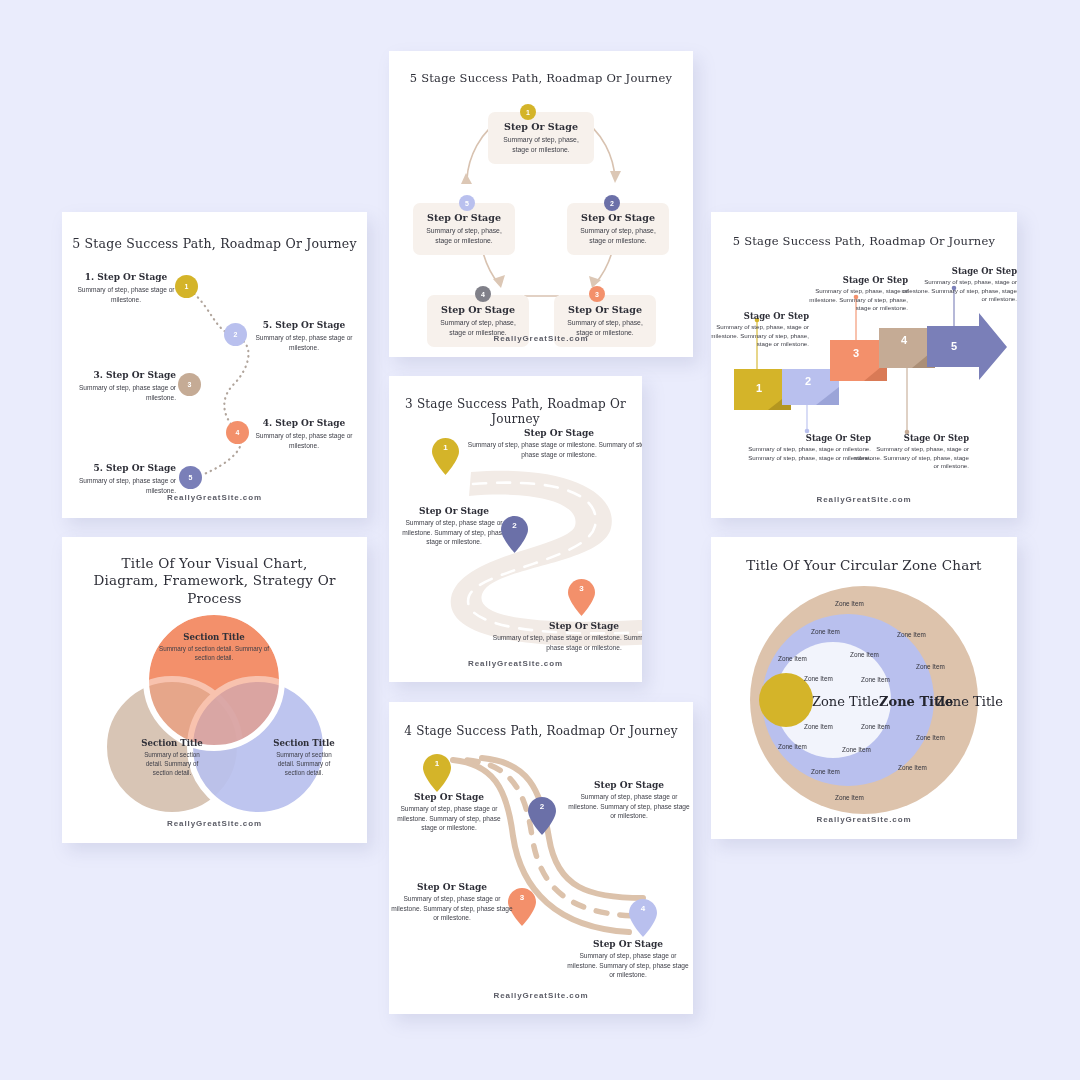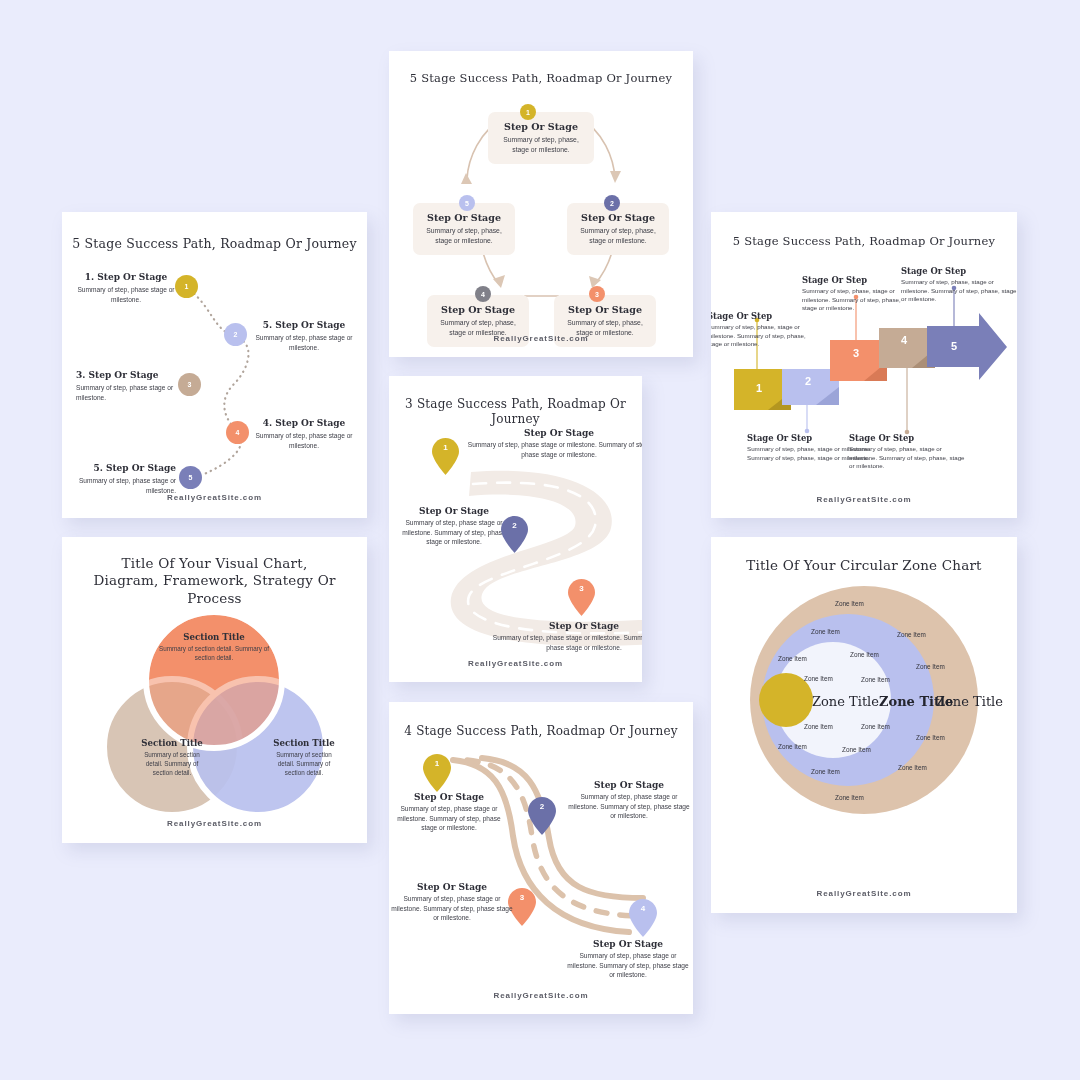--- a/index.html
+++ b/index.html
@@ -91,28 +91,28 @@
   
   #card5{left:62px;top:537px;width:305px;height:306px;}
   #card5 .c-title{position:absolute;top:18px;left:0;right:0;font-size:13.5px;}
   .venn-lab{position:absolute;text-align:center;z-index:6;}
   .venn-lab .h-ttl{display:block;font-size:8.6px;}
   .venn-lab .body-txt{display:block;margin-top:2px;font-size:6.3px;}
 
   
   #card6{left:711px;top:212px;width:306px;height:306px;}
   #card6 .c-title{position:absolute;top:22px;left:0;right:0;font-size:11.5px;}
-  .st-lab{position:absolute;text-align:left;}
+  .st-lab{position:absolute;text-align:right;}
   .st-lab .h-ttl{display:block;font-size:8.4px;}
   .st-lab .body-txt{display:block;margin-top:2px;font-size:6.2px;line-height:1.4;}
   .st-num{position:absolute;color:#fff;font-weight:600;font-size:11px;
           font-family:"Liberation Sans", sans-serif;}
 
   
-  #card7{left:711px;top:537px;width:306px;height:376px;padding-left:36px;}
+  #card7{left:711px;top:537px;width:306px;height:302px;padding-left:36px;}
   #card7 .c-title{position:absolute;top:20px;left:0;right:0;font-size:13.5px;}
   .zi{position:absolute;font-size:6.4px;color:#32333c;
       font-family:"Liberation Sans", sans-serif;white-space:nowrap;}
   .zt{position:absolute;font-size:13px;color:#24252e;
       font-family:"DejaVu Serif", serif;white-space:nowrap;}
 </style>
 </head>
 <body>
 
 <div class="board">
@@ -141,21 +141,21 @@
   </div>
 
   <div class="s-step" style="left:14px;top:60px;width:100px;text-align:center;">
     <span class="h-ttl">1. Step Or Stage</span>
     <span class="body-txt">Summary of step, phase stage or milestone.</span>
   </div>
   <div class="s-step" style="left:192px;top:108px;width:100px;text-align:center;">
     <span class="h-ttl">5. Step Or Stage</span>
     <span class="body-txt">Summary of step, phase stage or milestone.</span>
   </div>
-  <div class="s-step" style="left:14px;top:158px;width:100px;text-align:left;">
+  <div class="s-step" style="left:14px;top:158px;width:100px;text-align:right;">
     <span class="h-ttl">3. Step Or Stage</span>
     <span class="body-txt">Summary of step, phase stage or milestone.</span>
   </div>
   <div class="s-step" style="left:192px;top:206px;width:100px;text-align:center;">
     <span class="h-ttl">4. Step Or Stage</span>
     <span class="body-txt">Summary of step, phase stage or milestone.</span>
   </div>
   <div class="s-step" style="left:14px;top:251px;width:100px;text-align:right;">
     <span class="h-ttl">5. Step Or Stage</span>
     <span class="body-txt">Summary of step, phase stage or milestone.</span>

